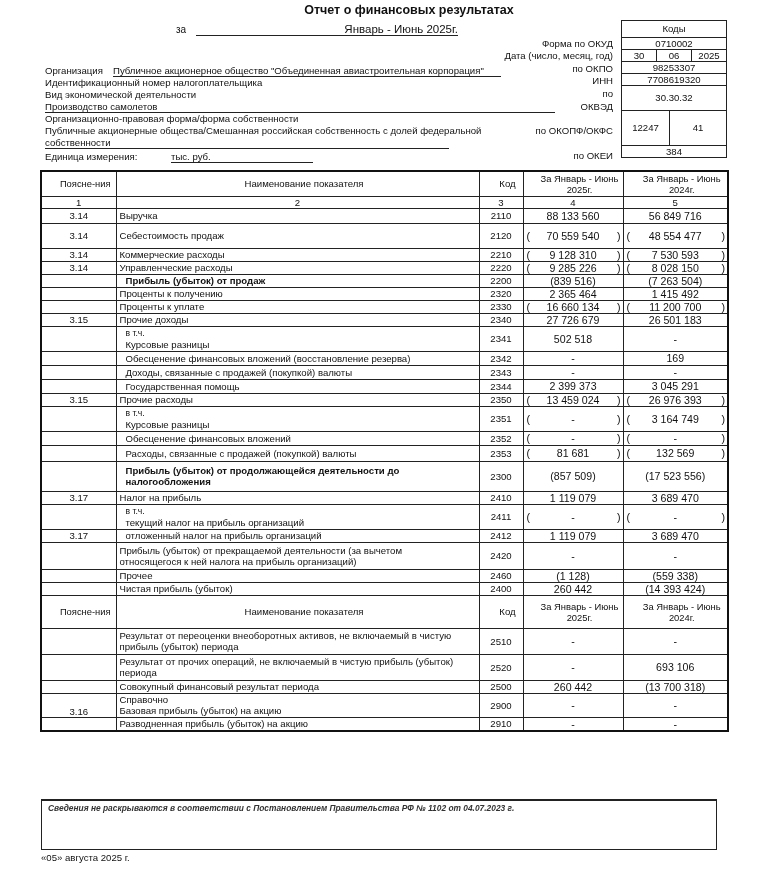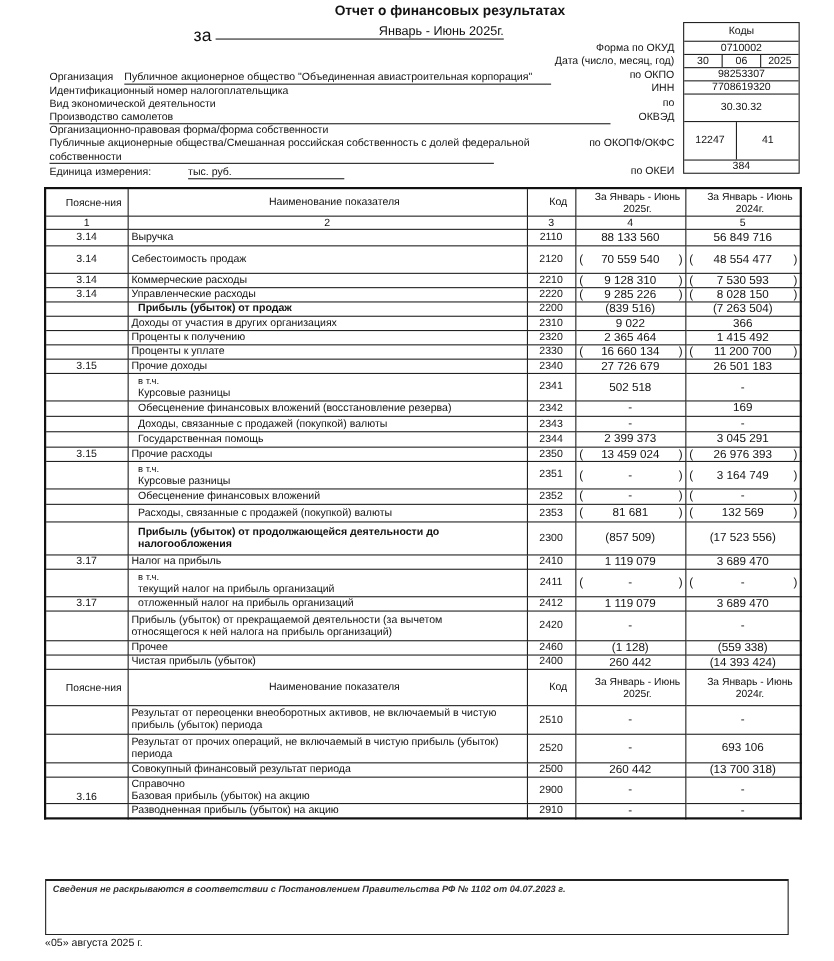--- a/index.html
+++ b/index.html
@@ -1,21 +1,21 @@
 <!DOCTYPE html>
 <html><head>
 <meta charset="utf-8">
 <style>
   * { box-sizing: border-box; margin: 0; padding: 0; }
   html, body { width: 758px; height: 874px; background: #ffffff; overflow: hidden; }
   body { font-family: "Liberation Sans", sans-serif; color: #111; font-size: 10px; position: relative; }
 
   .title { position: absolute; left: 0; width: 758px; top: 3px; text-align: center; font-weight: bold; font-size: 12.5px; }
   .title span { position: relative; left: 30px; }
-  .period-label { position: absolute; left: 176px; top: 24px; font-size: 16px; }
+  .period-label { position: absolute; left: 176px; top: 24px; font-size: 10px; }
   .period-value { position: absolute; left: 196px; top: 23px; width: 262px; border-bottom: 1.5px solid #222; text-align: right; font-size: 11.5px; padding-right: 0; }
 
   .hdr-text { position: absolute; font-size: 9.6px; white-space: nowrap; }
   .hdr-right { position: absolute; font-size: 9.6px; white-space: nowrap; text-align: right; width: 200px; }
   .uline { border-bottom: 1px solid #222; }
 
   .codes { position: absolute; left: 621px; top: 20px; width: 106px; border: 1.5px solid #222; }
   .codes .c-row { border-top: 1px solid #222; text-align: center; font-size: 9.6px; height: 12px; line-height: 11px; display: flex; }
   .codes .c-row:first-child { border-top: none; height: 16px; line-height: 15px; }
   .codes .c-row.thick { border-top: 1.5px solid #222; }
@@ -156,27 +156,20 @@
   </tr>
 
   <tr style="height:13px;">
     <td class="c1"></td>
     <td class="ind bold">Прибыль (убыток) от продаж</td>
     <td class="c3">2200</td>
     <td class="num">(839 516)</td>
     <td class="num">(7 263 504)</td>
   </tr>
 
-  <tr style="height:13px;">
-    <td class="c1"></td>
-    <td>Доходы от участия в других организациях</td>
-    <td class="c3">2310</td>
-    <td class="num">9 022</td>
-    <td class="num">366</td>
-  </tr>
 
   <tr style="height:13px;">
     <td class="c1"></td>
     <td>Проценты к получению</td>
     <td class="c3">2320</td>
     <td class="num">2 365 464</td>
     <td class="num">1 415 492</td>
   </tr>
 
   <tr style="height:13px;">

